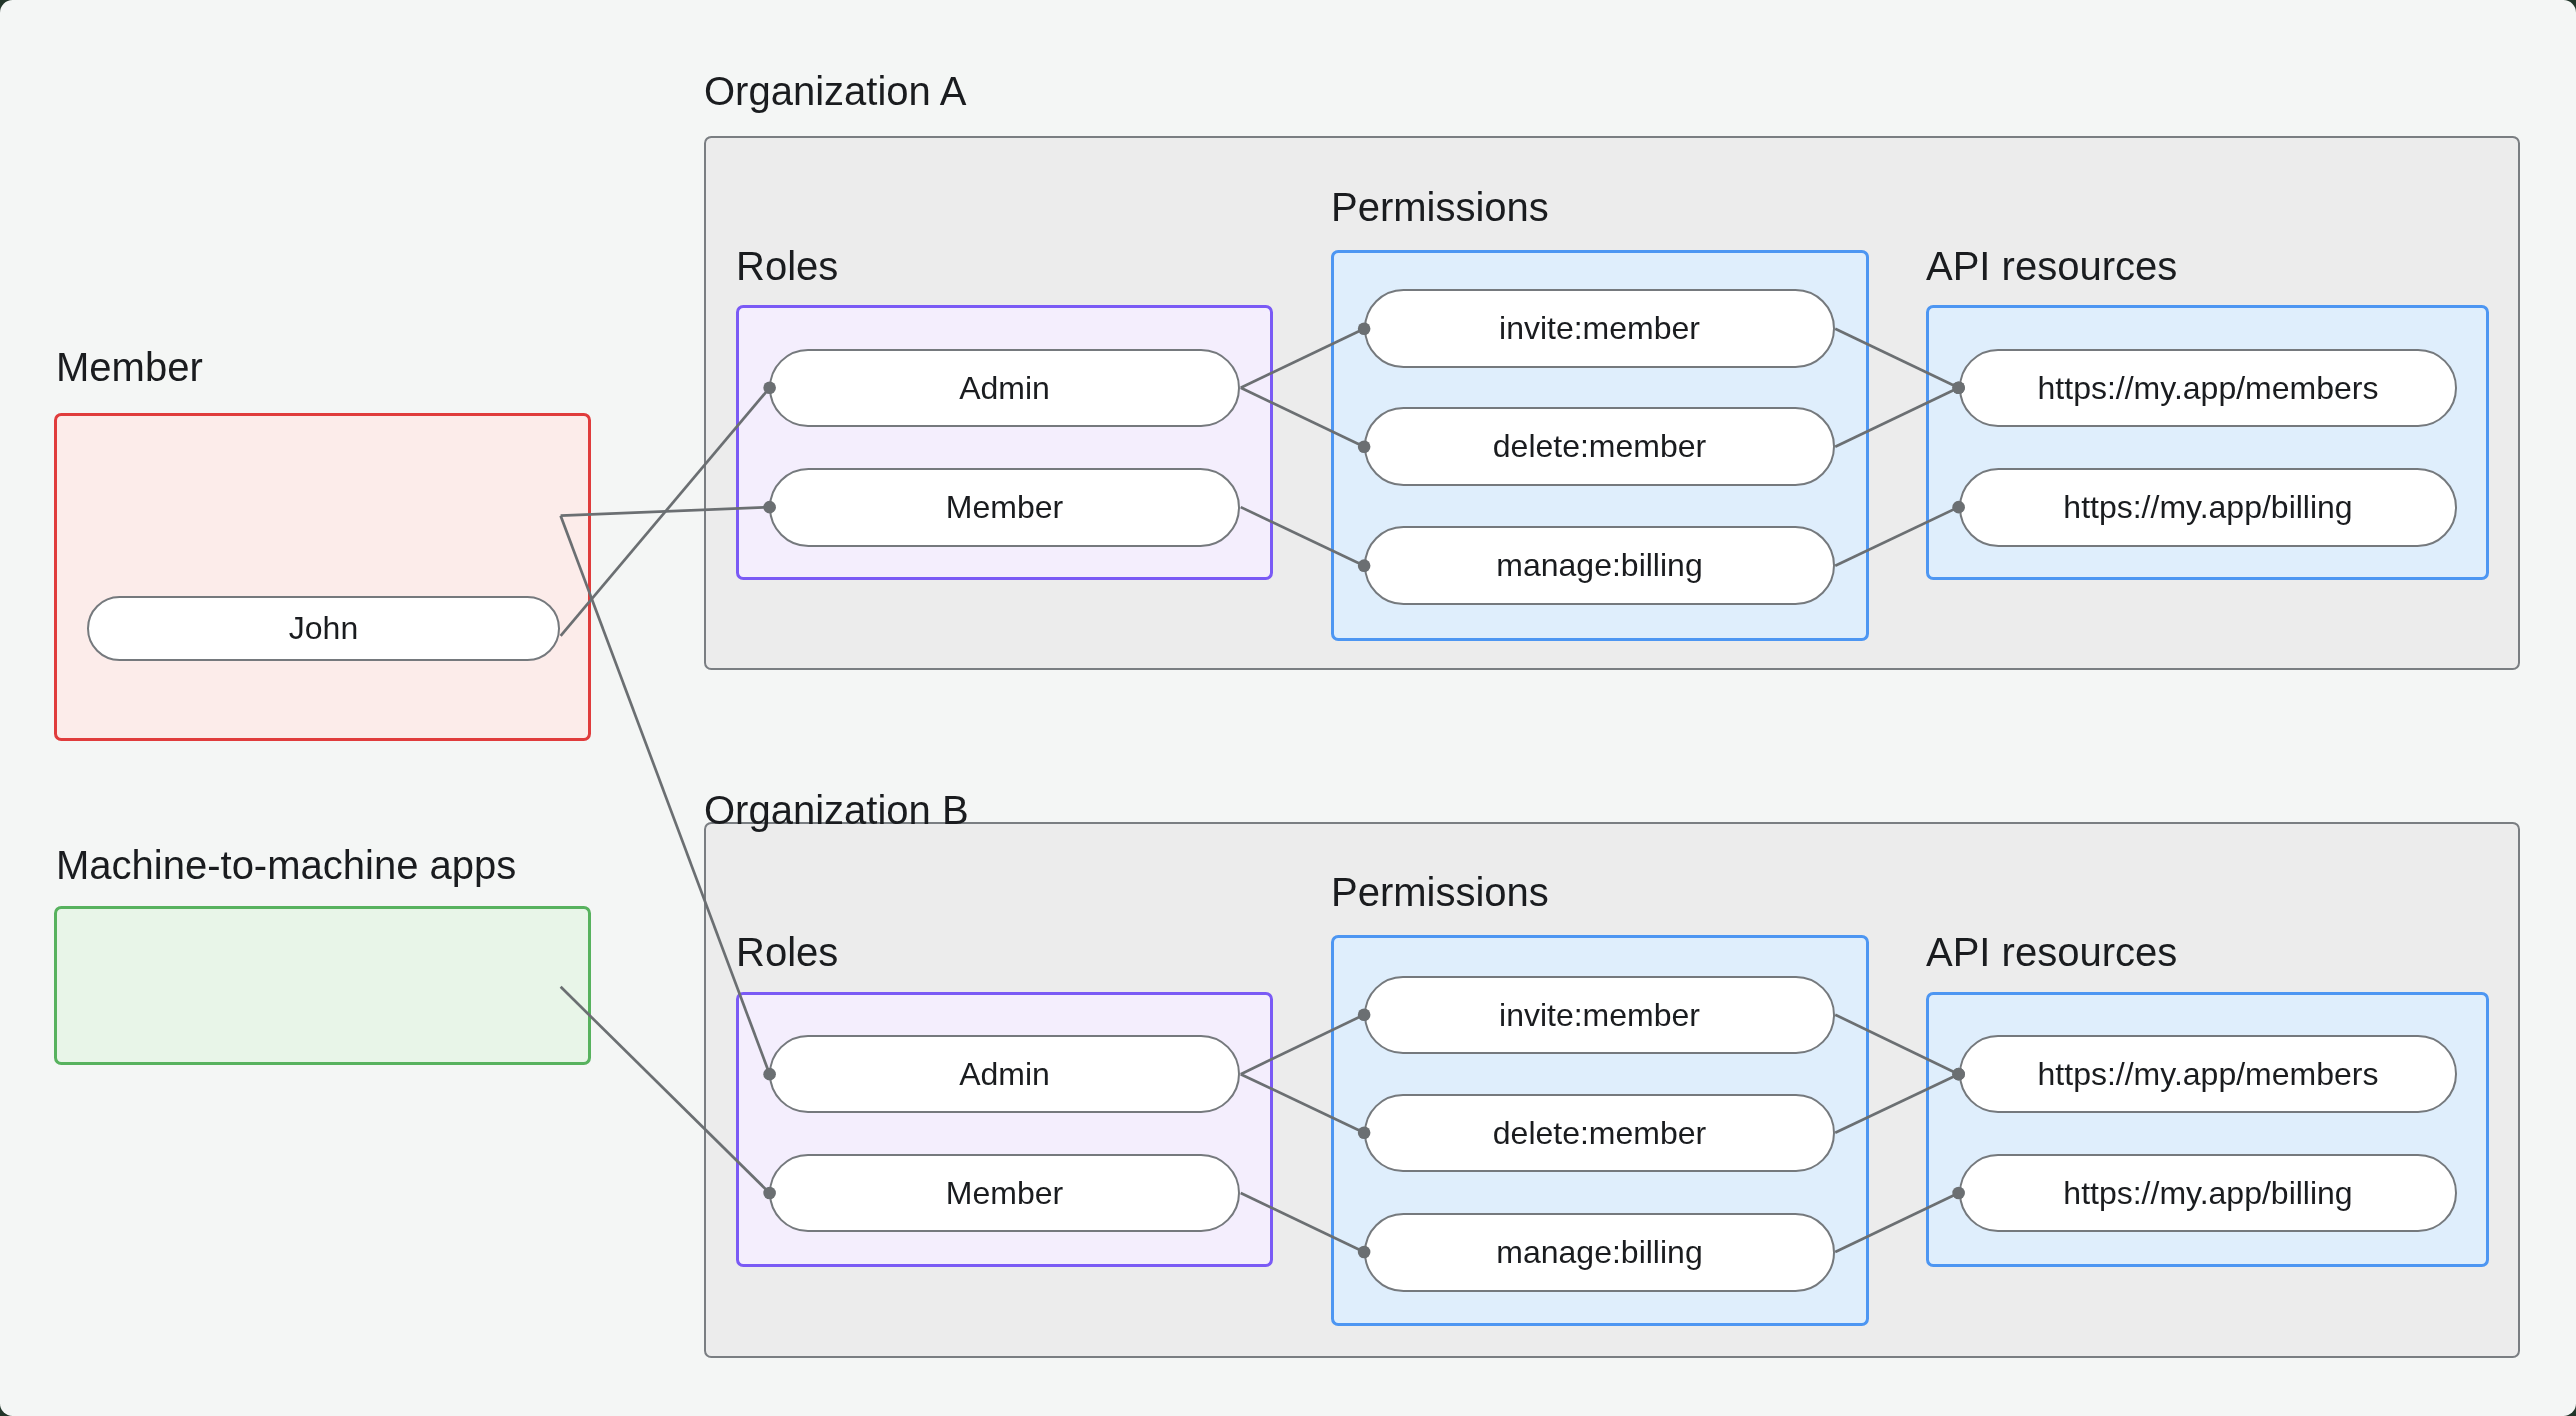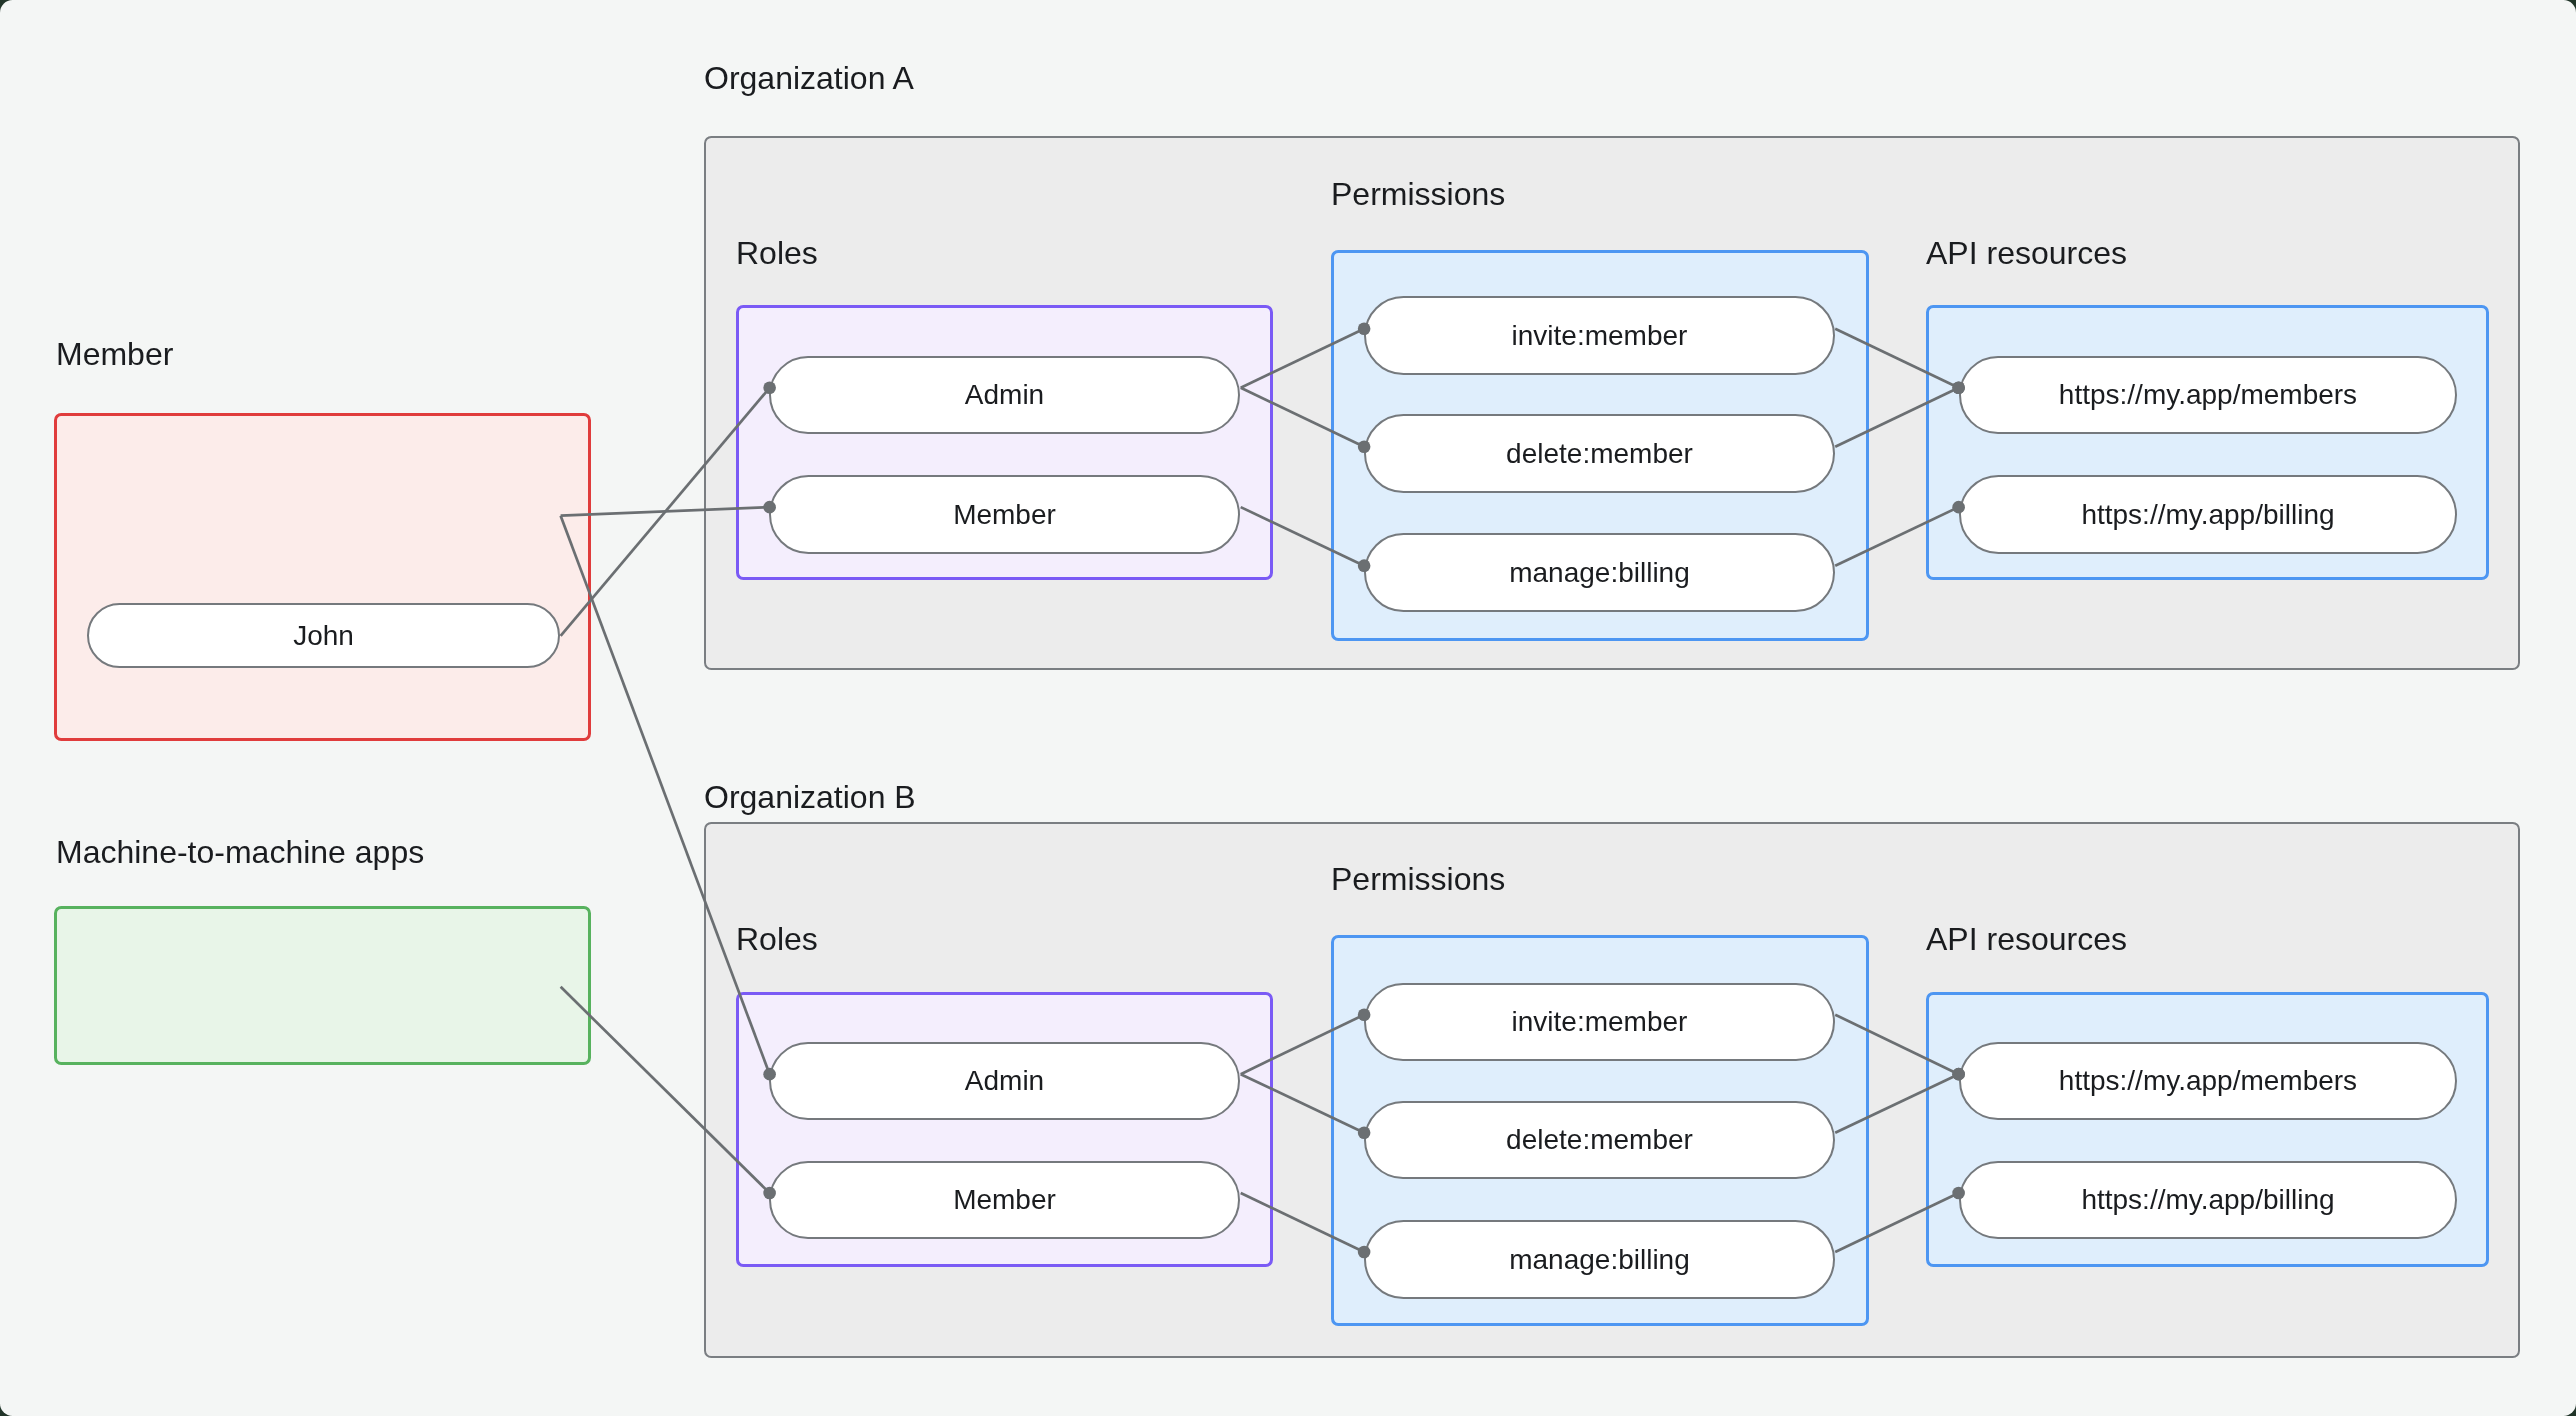--- a/index.html
+++ b/index.html
@@ -8,40 +8,40 @@
     font-family:"Liberation Sans", sans-serif;
     width:2576px;height:1416px;overflow:hidden;
   }
   #canvas{
     position:relative;width:2576px;height:1416px;
     background:var(--canvas-bg,#f4f6f5);
     border-radius:12.6px;overflow:hidden;
   }
   .label{
     position:absolute;
-    font-size:32px;line-height:1.2;
+    font-size:40px;line-height:1.2;
     color:var(--text,#1a1c1f);
     white-space:nowrap;
     z-index:15;
+    margin-top:8px;
   }
   .box{position:absolute;border-radius:7.2px;box-sizing:border-box;z-index:10;}
   .box.org{background:var(--org-fill,#ececec);border:2.7px solid var(--org-border,#7a7e82);}
   .box.red{background:var(--red-fill,#fcecea);border:3.6px solid var(--red-border,#e03c3c);}
   .box.green{background:var(--green-fill,#e8f5e8);border:3.6px solid var(--green-border,#57b25e);}
   .box.purple{background:var(--purple-fill,#f4eefd);border:3.6px solid var(--purple-border,#7a5af5);}
   .box.blue{background:var(--blue-fill,#dfeefc);border:3.6px solid var(--blue-border,#4d96f2);}
   .pill{
     position:absolute;box-sizing:border-box;z-index:20;
     background:var(--pill-fill,#ffffff);
     border:2.7px solid var(--pill-border,#75797d);
     border-radius:900px;
     display:flex;align-items:center;justify-content:center;
-    font-size:28px;color:var(--text,#1a1c1f);
+    font-size:32px;color:var(--text,#1a1c1f);
     white-space:nowrap;
-    margin-top:7px;
   }
   #edge-layer{
     position:absolute;left:0;top:0;z-index:30;pointer-events:none;
   }
 </style>
 </head>
 <body>
 
 <div id="canvas">
 

